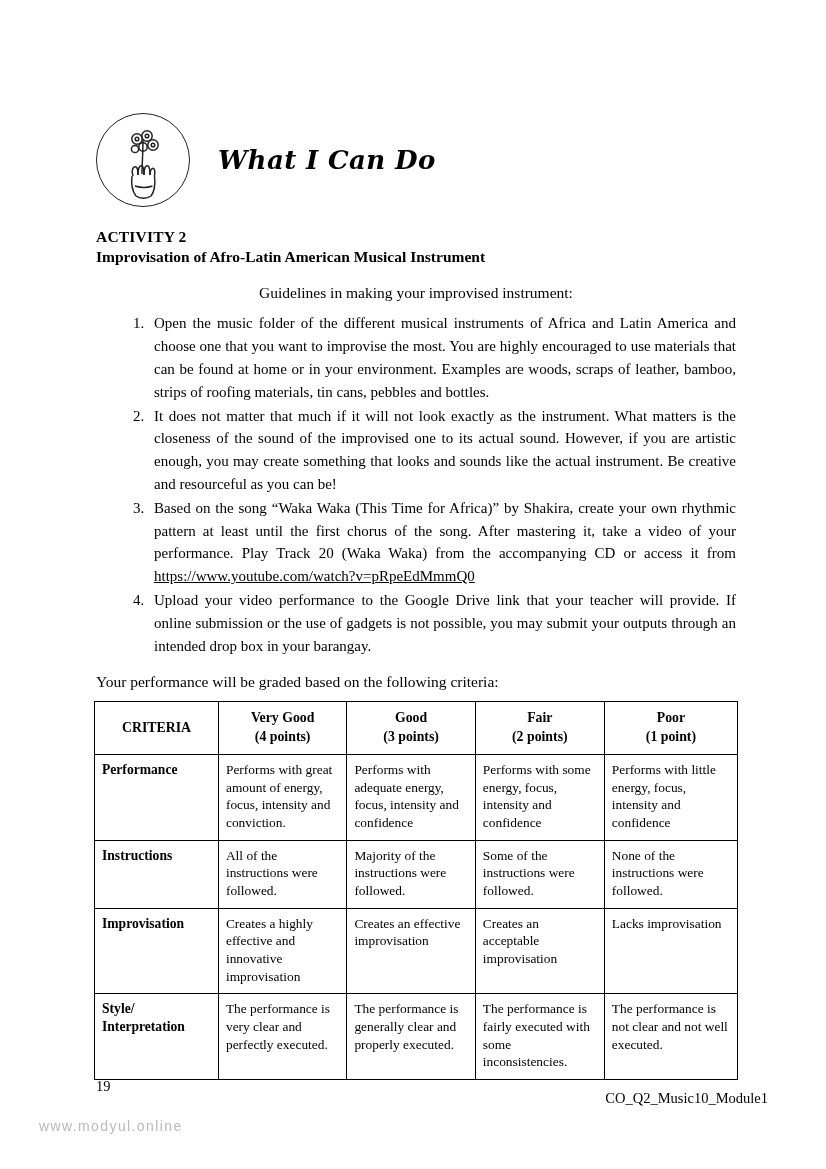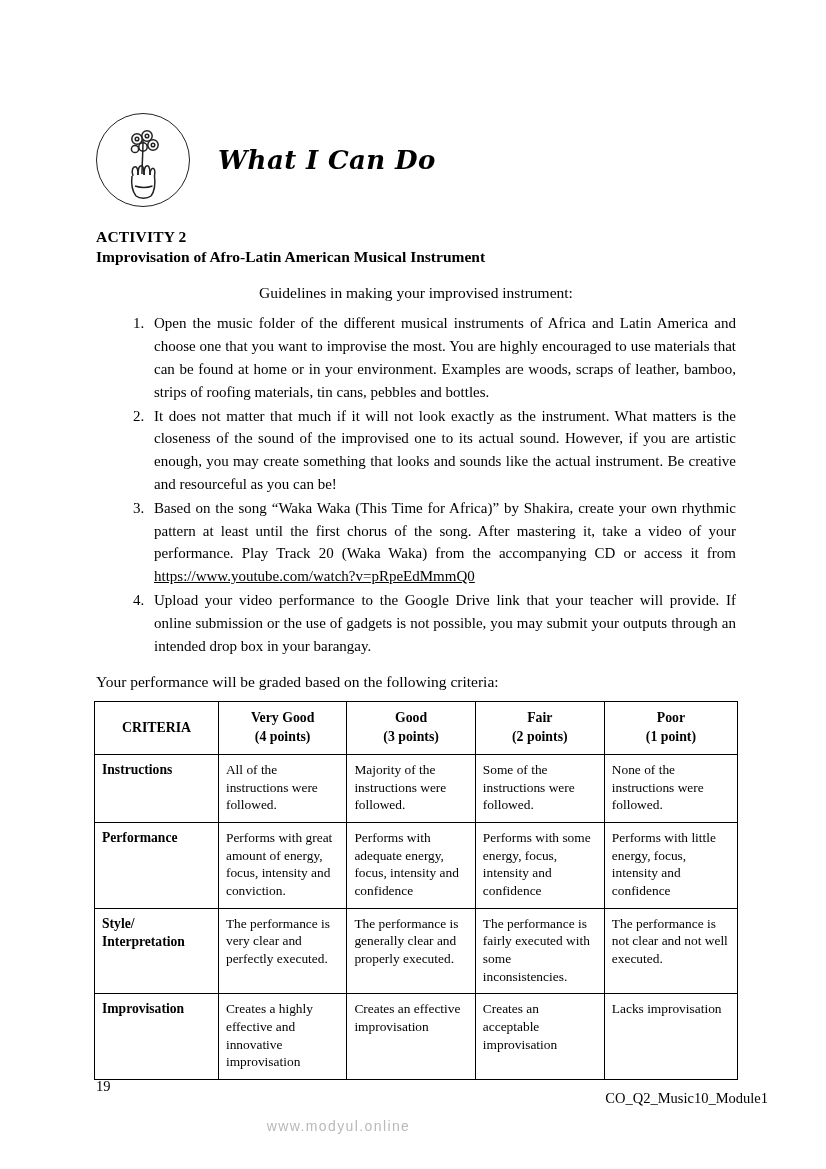--- a/index.html
+++ b/index.html
@@ -141,25 +141,25 @@
     position: absolute;
     right: 0;
     top: 12px;
     text-align: left;
   }
   .watermark {
     position: absolute;
     left: 0;
     top: 1118px;
     width: 677px;
-    text-align: center;
     font-family: "Liberation Sans", sans-serif;
     font-size: 14px;
     letter-spacing: 1.4px;
     color: #b9b9b9;
+    padding-left: 39px;
   }
 </style>
 </head>
 <body>
 
 <div class="page">
   <div class="content">
 
     <div class="header-row">
       <div class="icon-circle">
@@ -227,47 +227,47 @@
             <div>(2 points)</div>
           </th>
           <th class="col-poor">
             <div>Poor</div>
             <div>(1 point)</div>
           </th>
         </tr>
       </thead>
       <tbody>
         <tr>
+          <td class="crit-cell">Performance</td>
+          <td>Performs with great amount of energy, focus, intensity and conviction.</td>
+          <td>Performs with adequate energy, focus, intensity and confidence</td>
+          <td>Performs with some energy, focus, intensity and confidence</td>
+          <td>Performs with little energy, focus, intensity and confidence</td>
+        </tr>
+        <tr>
           <td class="crit-cell">Instructions</td>
           <td>All of the instructions were followed.</td>
           <td>Majority of the instructions were followed.</td>
           <td>Some of the instructions were followed.</td>
           <td>None of the instructions were followed.</td>
         </tr>
         <tr>
-          <td class="crit-cell">Performance</td>
-          <td>Performs with great amount of energy, focus, intensity and conviction.</td>
-          <td>Performs with adequate energy, focus, intensity and confidence</td>
-          <td>Performs with some energy, focus, intensity and confidence</td>
-          <td>Performs with little energy, focus, intensity and confidence</td>
+          <td class="crit-cell">Improvisation</td>
+          <td>Creates a highly effective and innovative improvisation</td>
+          <td>Creates an effective improvisation</td>
+          <td>Creates an acceptable improvisation</td>
+          <td>Lacks improvisation</td>
         </tr>
         <tr>
           <td class="crit-cell">Style/ Interpretation</td>
           <td>The performance is very clear and perfectly executed.</td>
           <td>The performance is generally clear and properly executed.</td>
           <td>The performance is fairly executed with some inconsistencies.</td>
           <td>The performance is not clear and not well executed.</td>
         </tr>
-        <tr>
-          <td class="crit-cell">Improvisation</td>
-          <td>Creates a highly effective and innovative improvisation</td>
-          <td>Creates an effective improvisation</td>
-          <td>Creates an acceptable improvisation</td>
-          <td>Lacks improvisation</td>
-        </tr>
       </tbody>
     </table>
 
   </div>
 
   <div class="footer">
     <div class="page-num">19</div>
     <div class="module-code">CO_Q2_Music10_Module1</div>
   </div>
 

